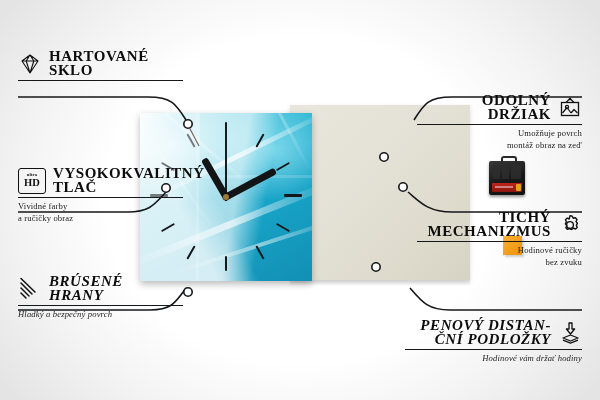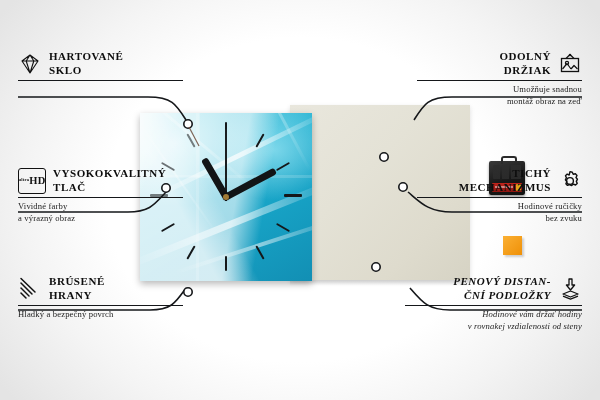--- a/index.html
+++ b/index.html
@@ -109,34 +109,34 @@
   }
   #hubdot{
     position:absolute;left:50%;top:50%;width:6px;height:6px;margin:-3px 0 0 -3px;
     background:#a07a35;border-radius:50%;box-shadow:0 0 2px rgba(0,0,0,.6);
   }
   
   .callout{position:absolute;width:165px;}
   .callout.left{text-align:left;}
   .callout.right{text-align:right;}
   .co-head{display:flex;align-items:center;gap:7px;}
-  .callout.right .co-head{justify-content:flex-end;}
+  .callout.right .co-head{justify-content:flex-end;margin-top:44px;}
   .co-title{
-    font-size:11px;font-weight:bold;letter-spacing:.55px;color:#0d0d0d;
+    font-size:15px;font-weight:bold;letter-spacing:.55px;color:#0d0d0d;
     line-height:13.5px;text-transform:uppercase;
   }
   .co-rule{height:1px;background:#15171a;margin:3px 0 3px 0;}
   .co-sub{
     font-size:8.6px;color:#1c1c1c;line-height:11.5px;letter-spacing:.15px;
   }
   .ico{width:24px;height:24px;flex:0 0 24px;color:#111;}
   .ico svg{display:block;width:24px;height:24px;}
   .hdbox{
     width:26px;height:24px;flex:0 0 26px;border:1.4px solid #111;border-radius:3px;
-    display:flex;flex-direction:row;align-items:center;justify-content:center;line-height:1;
+    display:flex;flex-direction:column;align-items:center;justify-content:center;line-height:1;
   }
   .hdbox .u{font-size:4.6px;font-weight:bold;letter-spacing:.2px;color:#111;}
   .hdbox .h{font-size:10.5px;font-weight:bold;letter-spacing:.2px;color:#111;margin-top:.5px;}
   
   #links{position:absolute;left:0;top:0;width:600px;height:400px;pointer-events:none;}
 </style>
 </head>
 <body>
 
 <div id="stage">
@@ -233,25 +233,25 @@
         <span class="h">HD</span>
       </span>
       <span class="co-title">
         <span>VYSOKOKVALITNÝ</span><br>
         <span>TLAČ</span>
       </span>
     </div>
     <div class="co-rule"></div>
     <div class="co-sub">
       <span>Vividné farby</span><br>
-      <span>a výrazný obraz</span>
-    </div>
-  </div>
-
-  <div class="callout left" style="left:18px;top:275px;">
+      <span>a ručičky obraz</span>
+    </div>
+  </div>
+
+  <div class="callout left" style="left:18px;top:275px;font-style:italic;">
     <div class="co-head">
       <span class="ico">
         <svg viewBox="0 0 24 24">
             <g stroke="currentColor" stroke-width="1.5" fill="none" stroke-linecap="round">
           <path d="M3 6 L14 17"></path>
               <path d="M3 11 L11 19"></path>
               <path d="M3 16 L8 21"></path>
               <path d="M3 1.5 L17 15"></path>
         </g>
           </svg>
@@ -278,21 +278,21 @@
           <rect x="3.5" y="6.5" width="17" height="13" fill="none" stroke="currentColor" stroke-width="1.3"></rect>
           <path d="M12 2.5 L8 6.5 M12 2.5 L16 6.5" fill="none" stroke="currentColor" stroke-width="1.2"></path>
           <circle cx="12" cy="3" r="1.2" fill="currentColor"></circle>
           <path d="M4.5 17 L9 11.5 L13 17 M13 17 L16 13.5 L19.5 17" fill="none" stroke="currentColor" stroke-width="1.2" stroke-linejoin="round"></path>
           <circle cx="9" cy="11" r="1.6" fill="none" stroke="currentColor" stroke-width="1.2"></circle>
         </svg>
       </span>
     </div>
     <div class="co-rule"></div>
     <div class="co-sub">
-      <span>Umožňuje snadnou</span><br>
+      <span>Umožňuje povrch</span><br>
       <span>montáž obraz na zeď</span>
     </div>
   </div>
 
   <div class="callout right" style="left:417px;top:167px;">
     <div class="co-head">
       <span class="co-title">
         <span>TICHÝ</span><br>
         <span>MECHANIZMUS</span>
       </span>
@@ -320,17 +320,16 @@
         <svg viewBox="0 0 24 24">
           <path d="M11 2 h3 v6 h2.6 L12.5 13 L8.4 8 H11 z" fill="none" stroke="currentColor" stroke-width="1.3" stroke-linejoin="round"></path>
           <path d="M12.5 14 L20 17 L12.5 20 L5 17 z" fill="none" stroke="currentColor" stroke-width="1.3" stroke-linejoin="round"></path>
           <path d="M5 19.2 L12.5 22.2 L20 19.2" fill="none" stroke="currentColor" stroke-width="1.3" stroke-linejoin="round"></path>
         </svg>
       </span>
     </div>
     <div class="co-rule"></div>
     <div class="co-sub">
       <span>Hodinové vám držať hodiny</span><br>
-      <span>v rovnakej vzdialenosti od steny</span>
     </div>
   </div>
 
 </div>
 
 </body></html>

